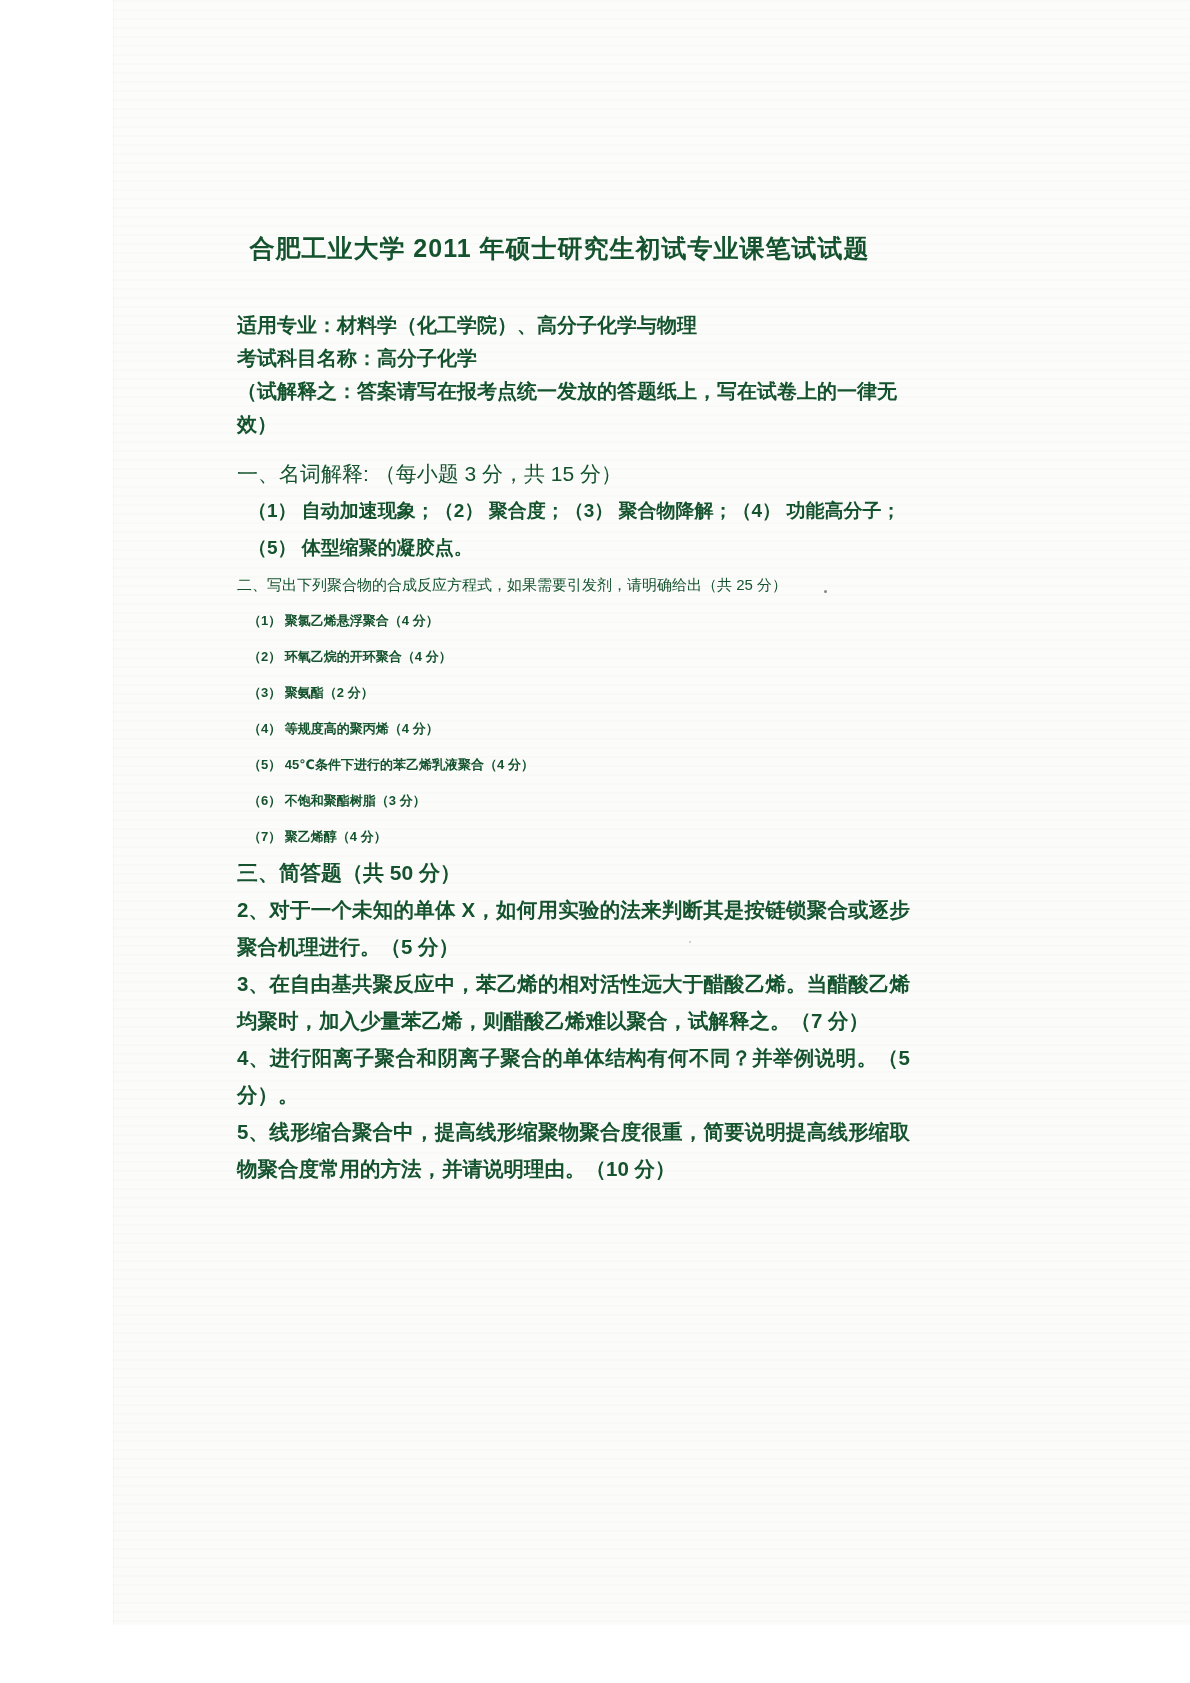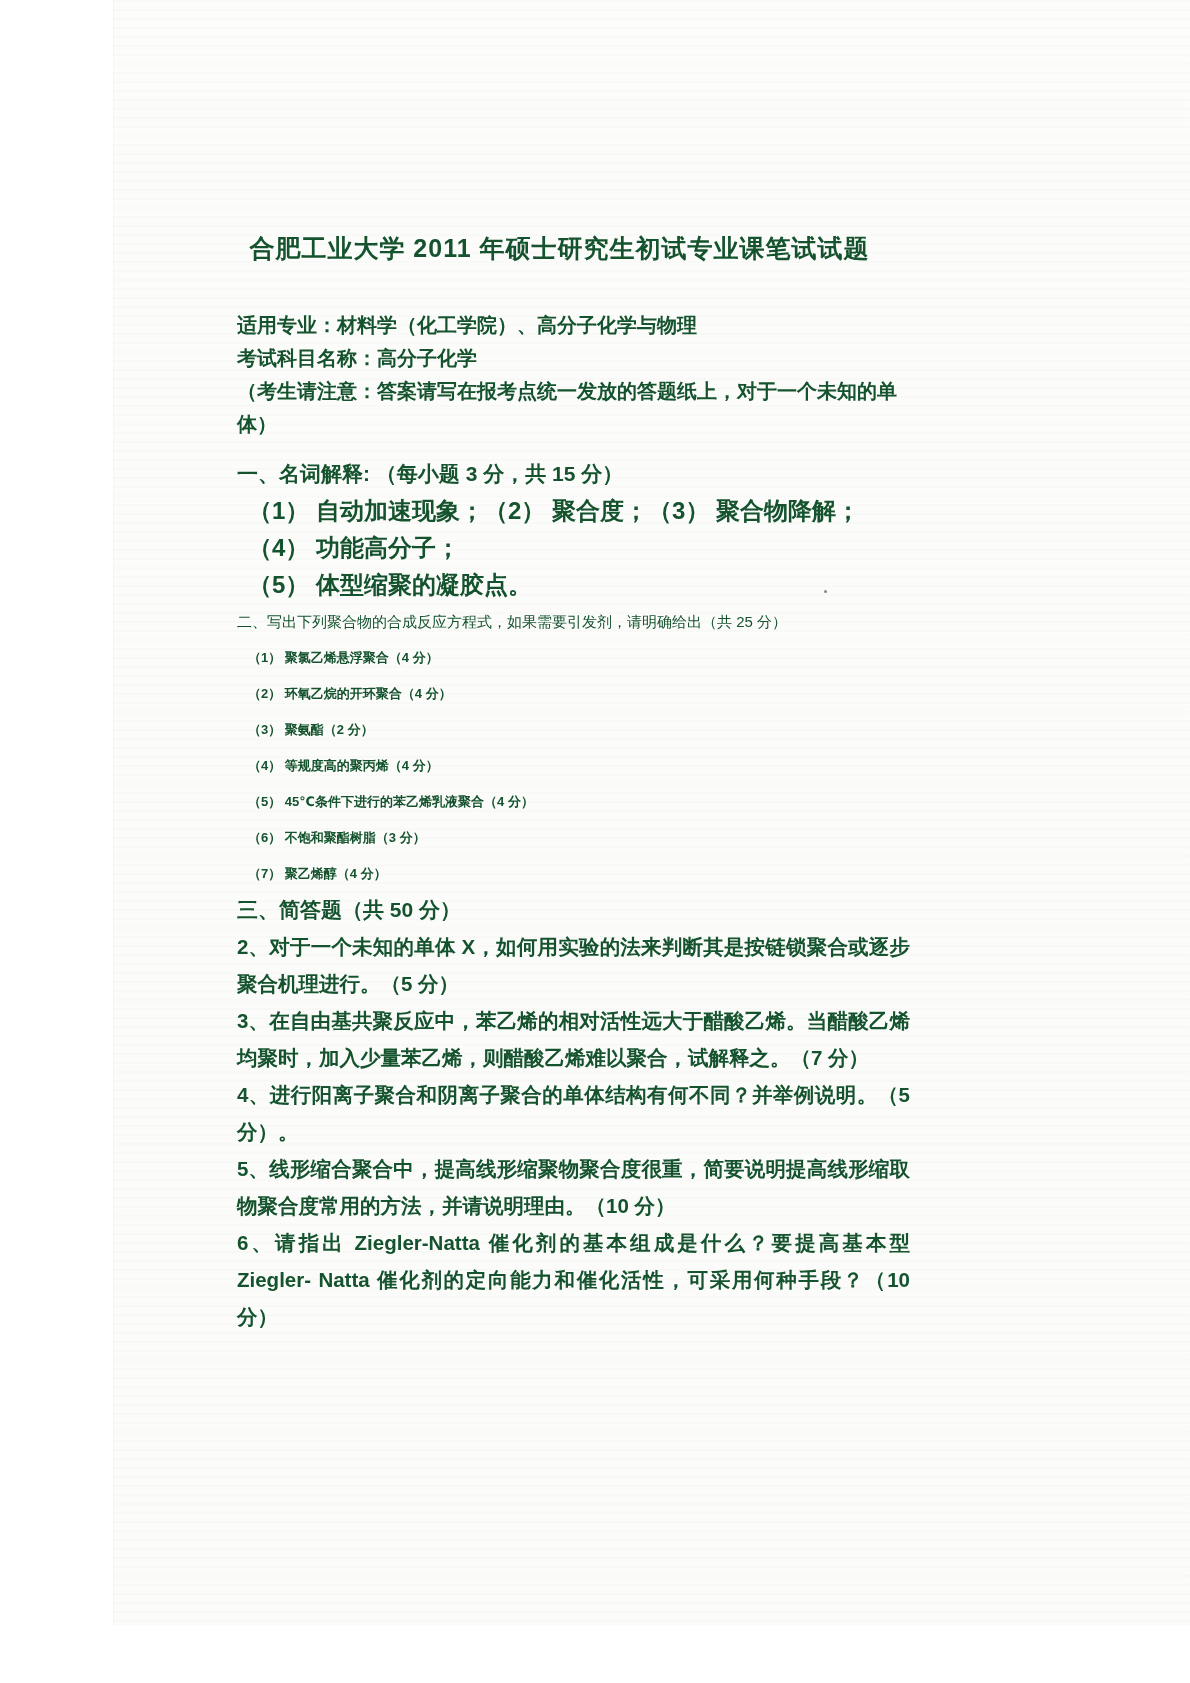--- a/index.html
+++ b/index.html
@@ -59,25 +59,25 @@
   }
   .meta-block { margin-top: 44px; }
   .notice-line {
     font-size: 20px;
     line-height: 33px;
     font-weight: 700;
   }
   .section-heading {
     font-size: 21px;
     line-height: 37px;
-    font-weight: 700;
+    font-weight: 400;
   }
   .s1-heading { margin-top: 14px; }
   .s1-item {
-    font-size: 24px;
+    font-size: 19px;
     line-height: 37px;
     font-weight: 600;
     padding-left: 11px;
   }
   .s2-heading {
     font-size: 15px;
     line-height: 37px;
     font-weight: 400;
     text-align: justify;
   }
@@ -113,39 +113,38 @@
   <div class="left-band"></div>
   <div class="scan-area"></div>
 
   <div class="content">
 
     <div class="doc-title">合肥工业大学 2011 年硕士研究生初试专业课笔试试题</div>
 
     <div class="meta-block">
       <div class="meta-line">适用专业：材料学（化工学院）、高分子化学与物理</div>
       <div class="meta-line">考试科目名称：高分子化学</div>
-      <div class="notice-line">（考生请注意：答案请写在报考点统一发放的答题纸上，对于一个未知的单体）</div>
+      <div class="notice-line">（试解释之：答案请写在报考点统一发放的答题纸上，写在试卷上的一律无效）</div>
     </div>
 
     <div class="section-heading s1-heading">一、名词解释: （每小题 3 分，共 15 分）</div>
     <div class="s1-item">（1） 自动加速现象；（2） 聚合度；（3） 聚合物降解；（4） 功能高分子；</div>
     <div class="s1-item">（5） 体型缩聚的凝胶点。</div>
 
     <div class="s2-heading">二、写出下列聚合物的合成反应方程式，如果需要引发剂，请明确给出（共 25 分）</div>
     <div class="s2-item">（1） 聚氯乙烯悬浮聚合（4 分）</div>
     <div class="s2-item">（2） 环氧乙烷的开环聚合（4 分）</div>
     <div class="s2-item">（3） 聚氨酯（2 分）</div>
     <div class="s2-item">（4） 等规度高的聚丙烯（4 分）</div>
     <div class="s2-item">（5） 45℃条件下进行的苯乙烯乳液聚合（4 分）</div>
     <div class="s2-item">（6） 不饱和聚酯树脂（3 分）</div>
     <div class="s2-item">（7） 聚乙烯醇（4 分）</div>
 
     <div class="s3-heading">三、简答题（共 50 分）</div>
     <div class="s3-question">2、对于一个未知的单体 X，如何用实验的法来判断其是按链锁聚合或逐步聚合机理进行。（5 分）</div>
     <div class="s3-question">3、在自由基共聚反应中，苯乙烯的相对活性远大于醋酸乙烯。当醋酸乙烯均聚时，加入少量苯乙烯，则醋酸乙烯难以聚合，试解释之。（7 分）</div>
     <div class="s3-question">4、进行阳离子聚合和阴离子聚合的单体结构有何不同？并举例说明。（5 分）。</div>
     <div class="s3-question">5、线形缩合聚合中，提高线形缩聚物聚合度很重，简要说明提高线形缩取物聚合度常用的方法，并请说明理由。（10 分）</div>
-    <div class="s3-question">6、请指出 Ziegler-Natta 催化剂的基本组成是什么？要提高基本型 Ziegler- Natta 催化剂的定向能力和催化活性，可采用何种手段？（10 分）</div>
   </div>
 
   <div class="speck speck-1"></div>
   <div class="speck speck-2"></div>
 </div>
 
 </body></html>

